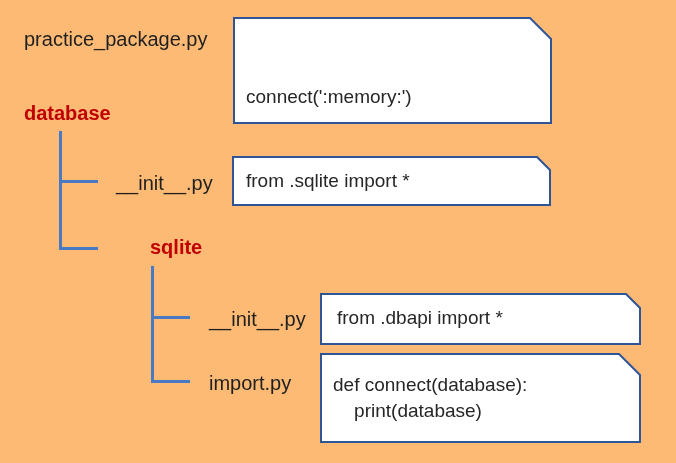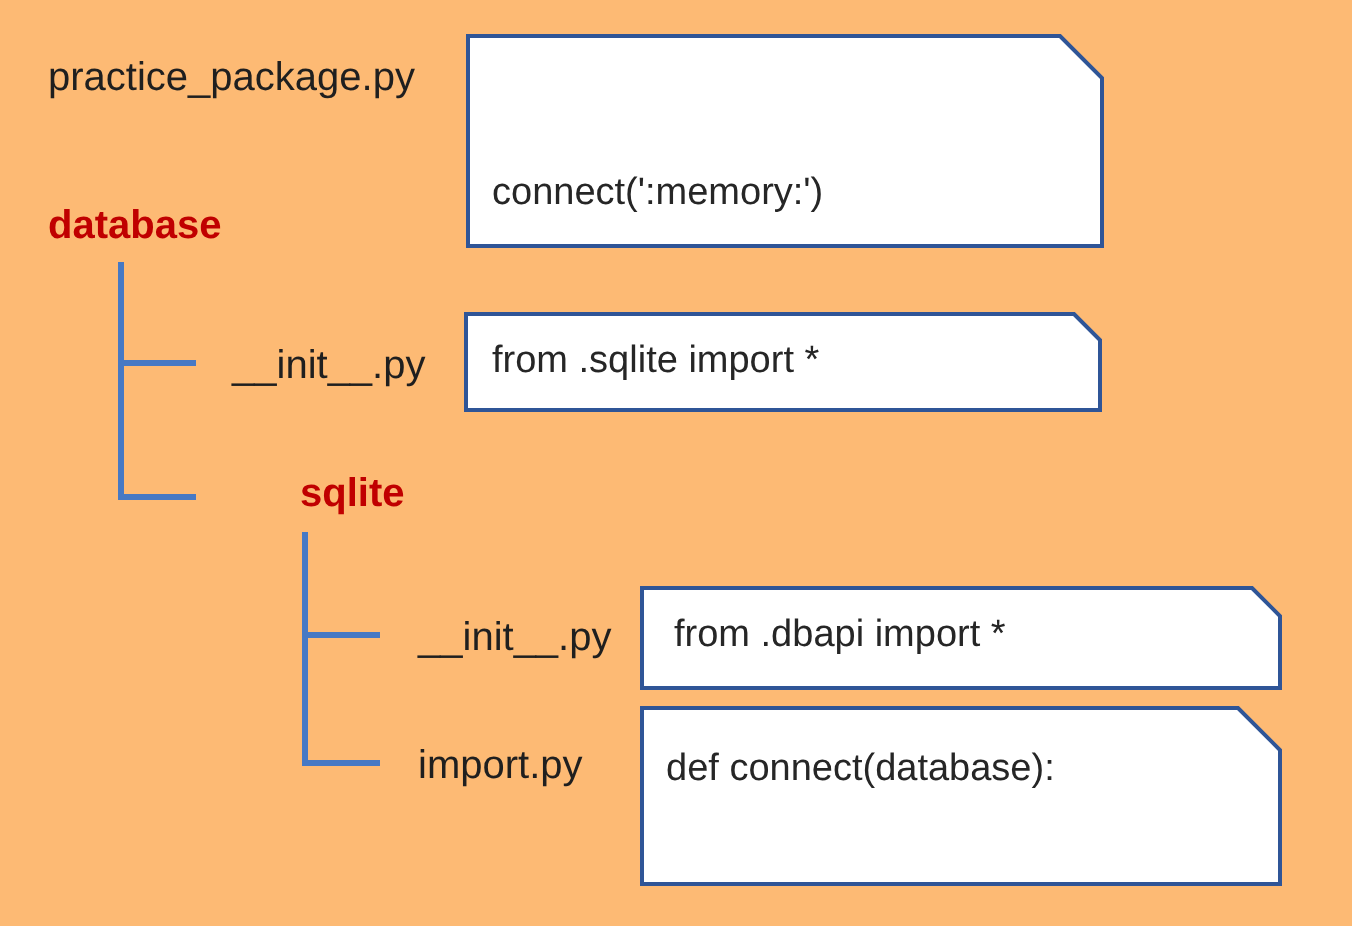--- a/index.html
+++ b/index.html
@@ -96,15 +96,16 @@
     <div class="code-line" style="left:17px; top:13px;">from .dbapi import *</div>
   </div>
 
   <div class="label" style="left:209px; top:371px;">import.py</div>
 
   <div class="note" style="left:320px; top:353px; width:321px; height:66px;">
     <svg width="321" height="90" viewBox="0 0 321 90">
       <path class="shape-path" d="M1,1 H299 L320,22 V89 H1 Z"></path>
     </svg>
     <div class="code-line" style="left:13px; top:20px;">def connect(database):</div>
+    <div class="code-line" style="left:13px; top:46px;">    print(database)</div>
   </div>
 
 </div>
 
 </body></html>

